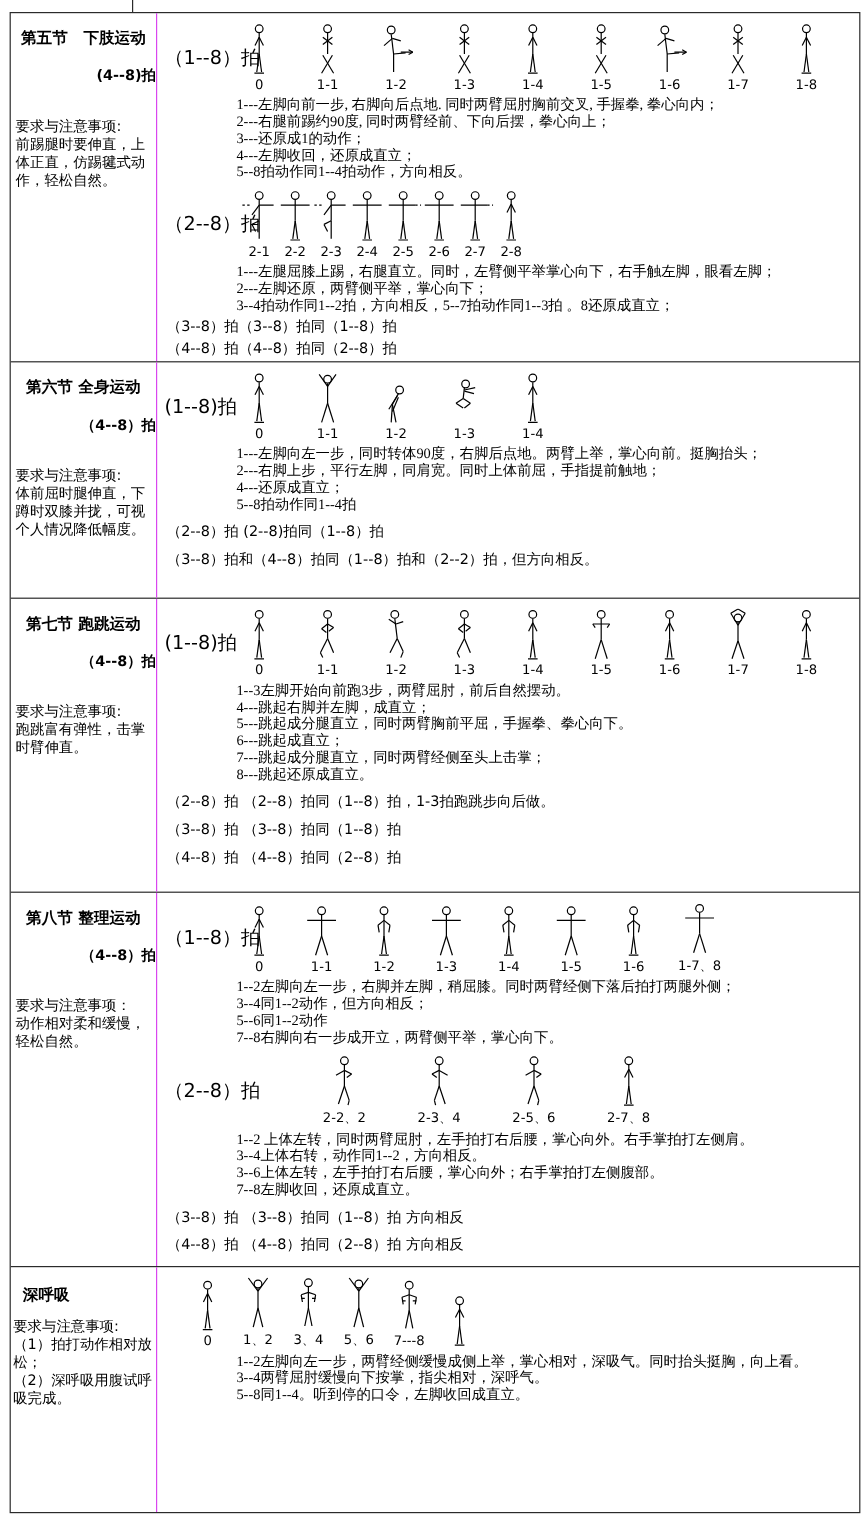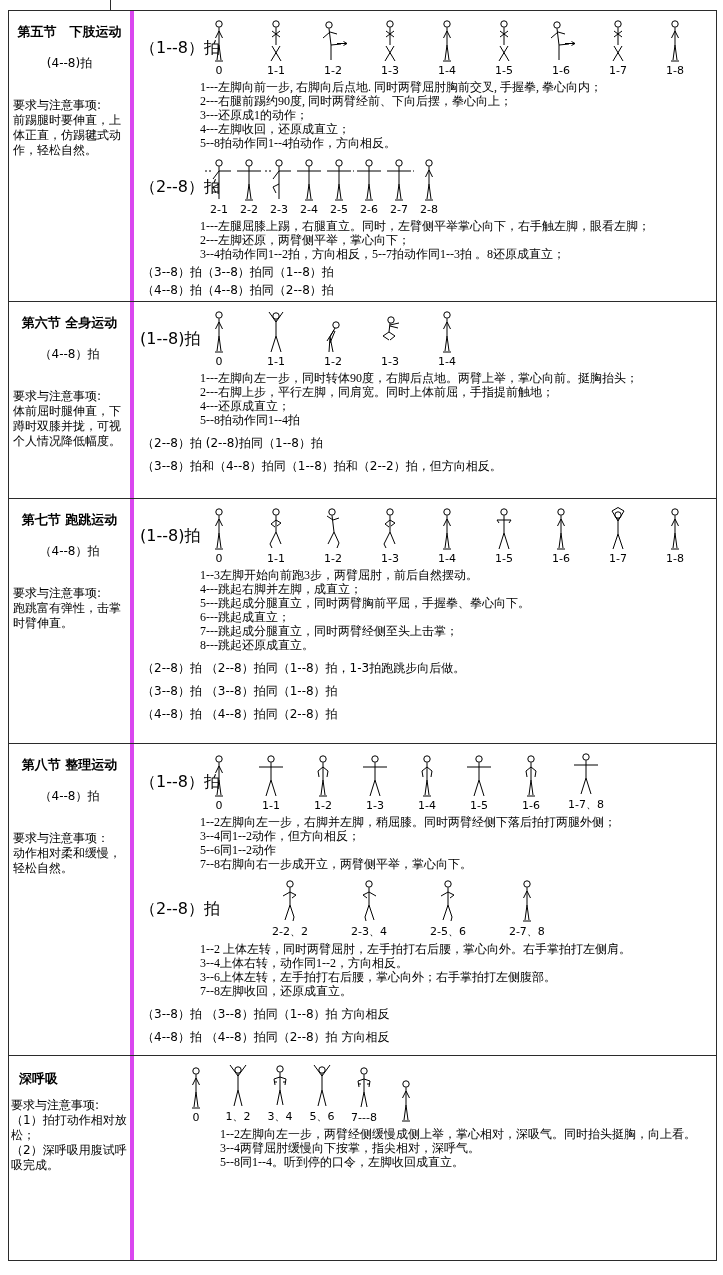--- a/index.html
+++ b/index.html
@@ -6,25 +6,25 @@
   body{width:723px;height:1275px;position:relative;overflow:hidden;
        font-family:"DejaVu Sans",sans-serif;color:#000;}
   .top-tick{position:absolute;left:110px;top:0;width:1px;height:11px;background:#2b2b2b;}
   .table{position:absolute;left:8px;top:10px;width:707px;border:1px solid #2b2b2b;background:#fff;}
   .section-row{display:flex;border-bottom:1px solid #2b2b2b;}
   .section-row:last-child{border-bottom:none;}
   .section-row:nth-child(1){min-height:271px;}
   .section-row:nth-child(2){min-height:196px;}
   .section-row:nth-child(3){min-height:244px;}
   .section-row:nth-child(4){min-height:311px;}
-  .section-row:nth-child(5){min-height:204px;gap:20px;}
-  .cell-left{width:121px;border-right:4px solid #d946ef;flex:none;}
+  .section-row:nth-child(5){min-height:204px;}
+  .cell-left{width:121px;border-right:1px solid #d946ef;flex:none;}
   .cell-right{flex:1;padding:6px 6px 4px 6px;}
   .sec-title{font-weight:bold;font-size:13px;text-align:center;margin-top:12px;}
-  .sec-beats{font-weight:normal;font-size:12px;text-align:center;margin-top:14px;}
+  .sec-beats{font-weight:bold;font-size:12px;text-align:right;margin-top:14px;}
   .notes-title{font-size:12px;margin:26px 2px 0 4px;line-height:15px;}
   .notes-line{font-size:12px;margin:0 2px 0 4px;line-height:15px;}
   .breathing .sec-title{text-align:left;padding-left:10px;margin-top:14px;}
   .breathing .notes-title{margin-top:10px;margin-left:2px;}
   .breathing .notes-line{margin-left:2px;}
   .fig-row{display:flex;align-items:center;margin-top:2px;}
   .fig-row.later{margin-top:8px;}
   .beat-label{width:64px;flex:none;font-size:16px;white-space:nowrap;}
   .figs{display:flex;align-items:flex-end;}
   .fig{display:flex;flex-direction:column;align-items:center;min-width:30px;}

